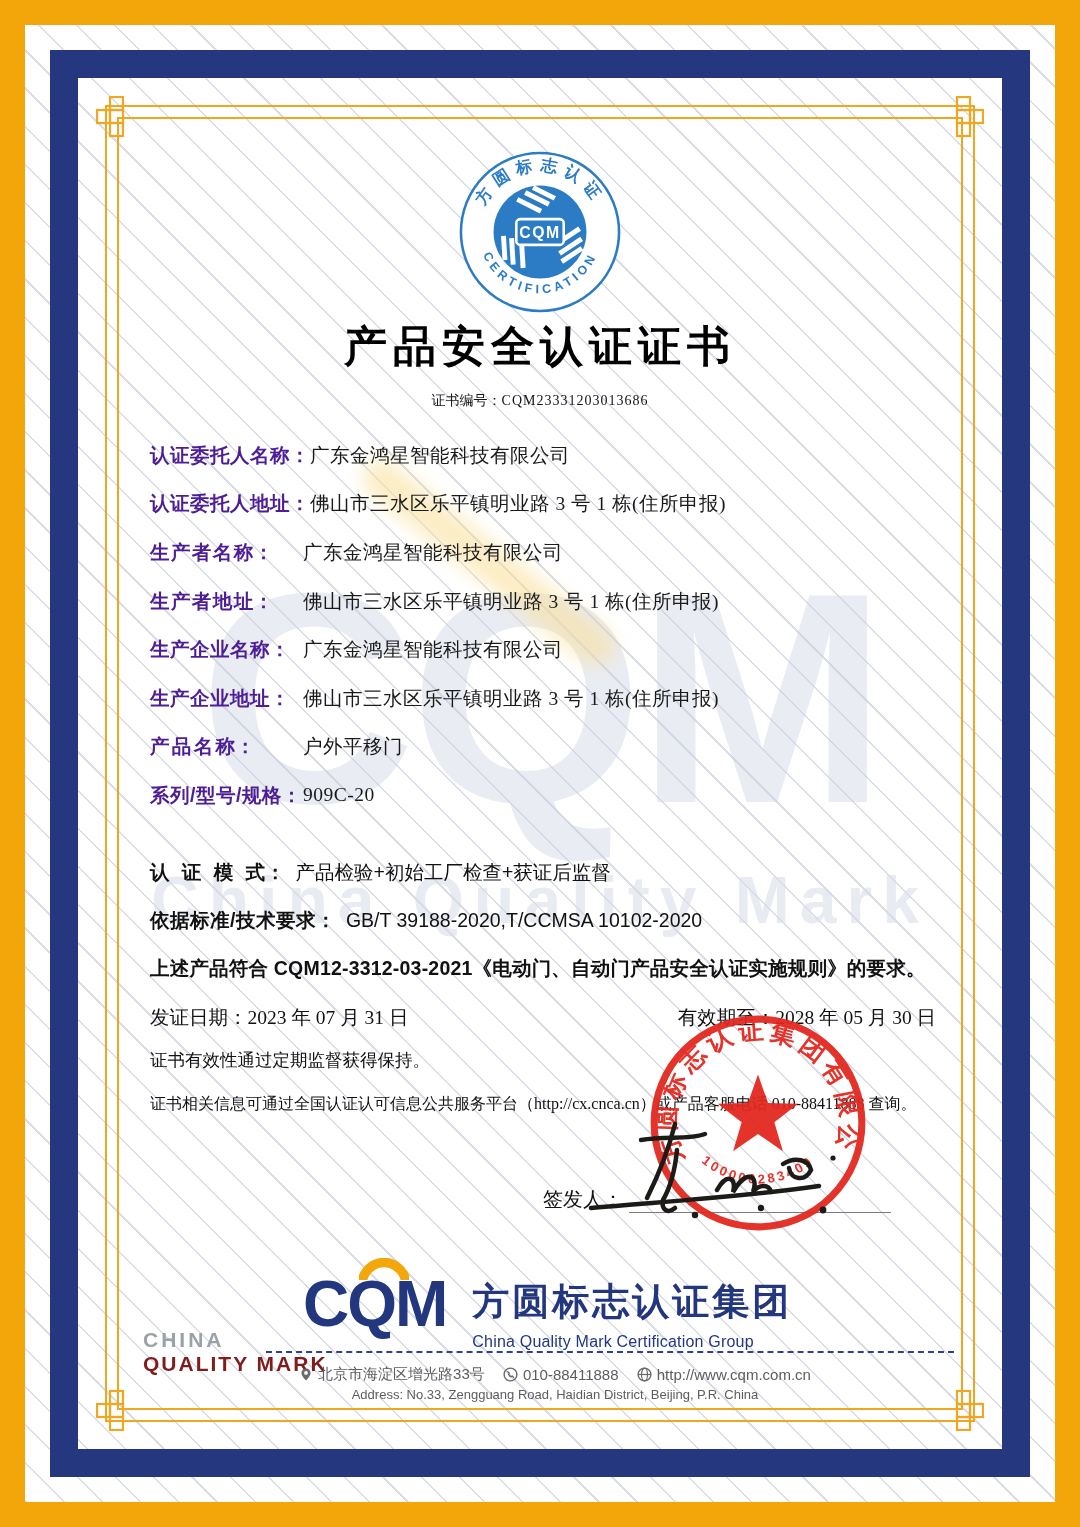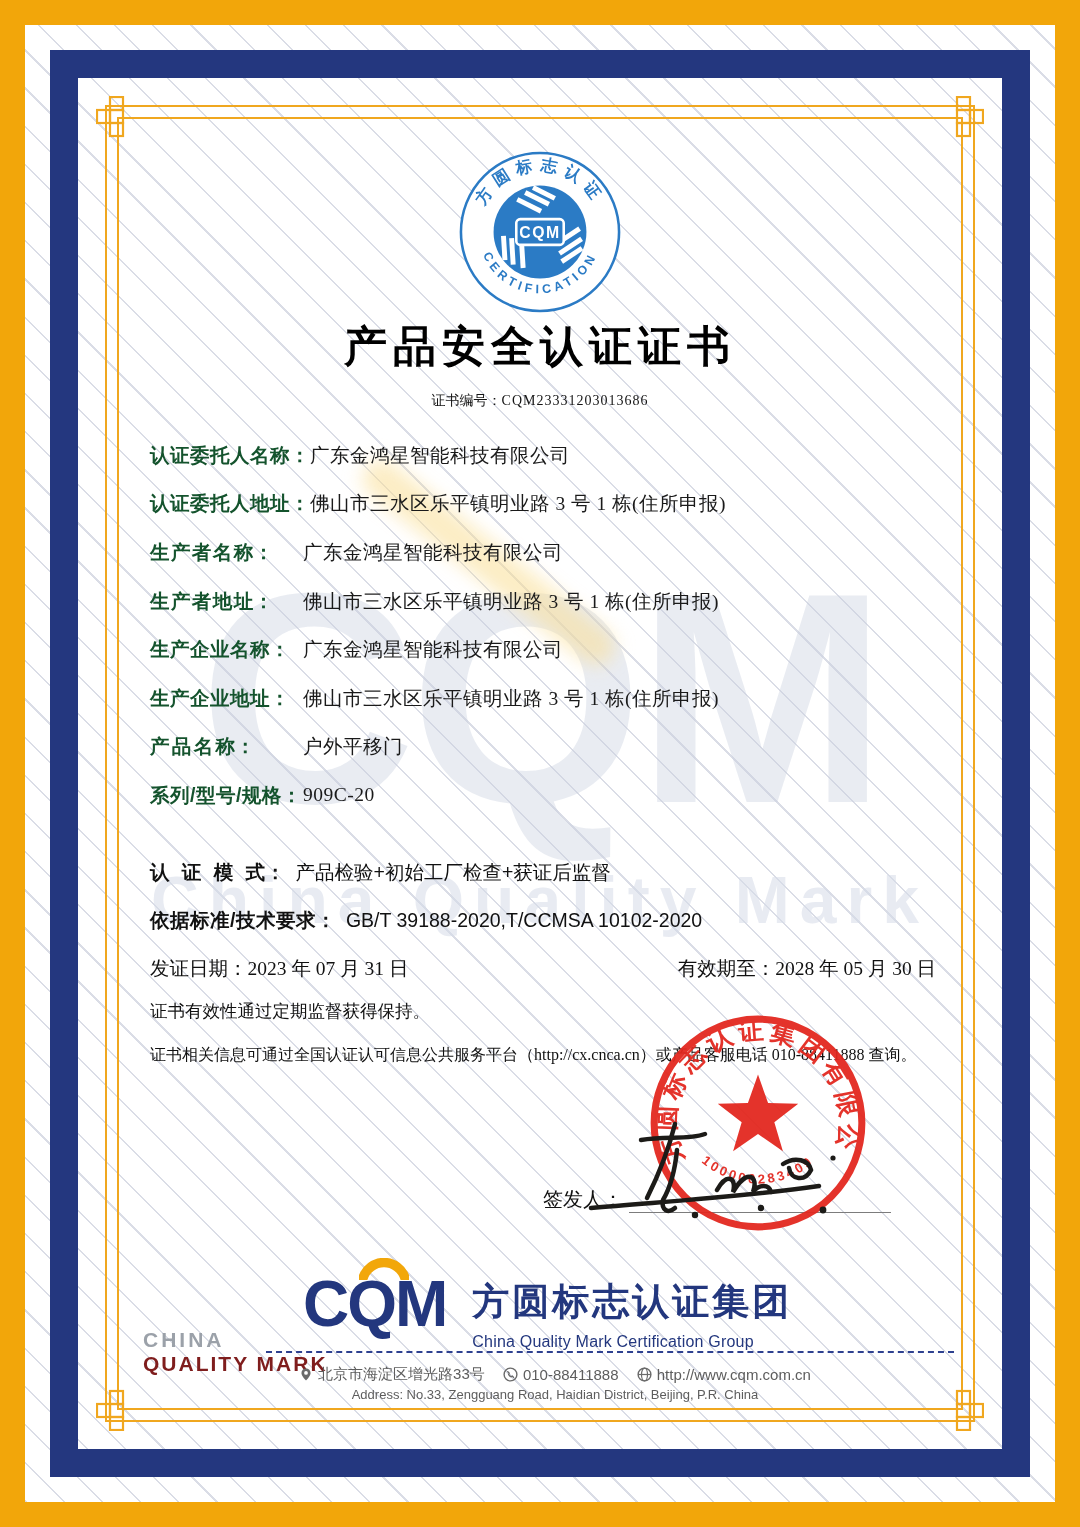--- a/index.html
+++ b/index.html
@@ -64,21 +64,21 @@
   .cert-no{
     position:absolute;top:392px;left:0;width:100%;text-align:center;
     font-size:14px;font-family:"Liberation Serif","DejaVu Serif",serif;color:#141414;
   }
   .cert-no .num{letter-spacing:1px;}
 
   .fields{position:absolute;left:150px;top:431px;width:786px;}
   .row{height:48.6px;display:flex;align-items:center;font-size:19.5px;}
   .lbl{
     font-weight:bold;min-width:153px;white-space:pre;word-spacing:-5px;
-    letter-spacing:0.5px;color:#14532d;flex:none;
+    letter-spacing:0.5px;color:#4c1d95;flex:none;
   }
   .val{
     font-family:"Liberation Serif","DejaVu Serif",serif;letter-spacing:0.5px;color:#1a1a1a;
     white-space:nowrap;
   }
 
   .block2{position:absolute;left:150px;top:848px;width:786px;}
   .b2row{height:48.4px;display:flex;align-items:center;font-size:19.5px;}
   .b2row .lbl2{font-weight:bold;white-space:pre;letter-spacing:0.5px;flex:none;}
   .b2row .val2{font-family:Liberation Sans, sans-serif;margin-left:10px;white-space:nowrap;}
@@ -242,20 +242,21 @@
 
   <div class="block2">
     <div class="b2row">
       <span class="lbl2">认  证  模  式：</span>
       <span class="val2">产品检验+初始工厂检查+获证后监督</span>
     </div>
     <div class="b2row">
       <span class="lbl2">依据标准/技术要求：</span>
       <span class="val2">GB/T 39188-2020,T/CCMSA 10102-2020</span>
     </div>
+    <div class="b2row compliance">上述产品符合 CQM12-3312-03-2021《电动门、自动门产品安全认证实施规则》的要求。</div>
     <div class="b2row dates">
       <span><span>发证日期：</span><span>2023 年 07 月 31 日</span></span>
       <span><span>有效期至：</span><span>2028 年 05 月 30 日</span></span>
     </div>
     <div class="note1">证书有效性通过定期监督获得保持。</div>
     <div class="note2">证书相关信息可通过全国认证认可信息公共服务平台（http://cx.cnca.cn）或产品客服电话 010-88411888 查询。</div>
   </div>
 
   <svg class="seal" width="242" height="242" viewBox="0 0 240 240">
     <defs>

